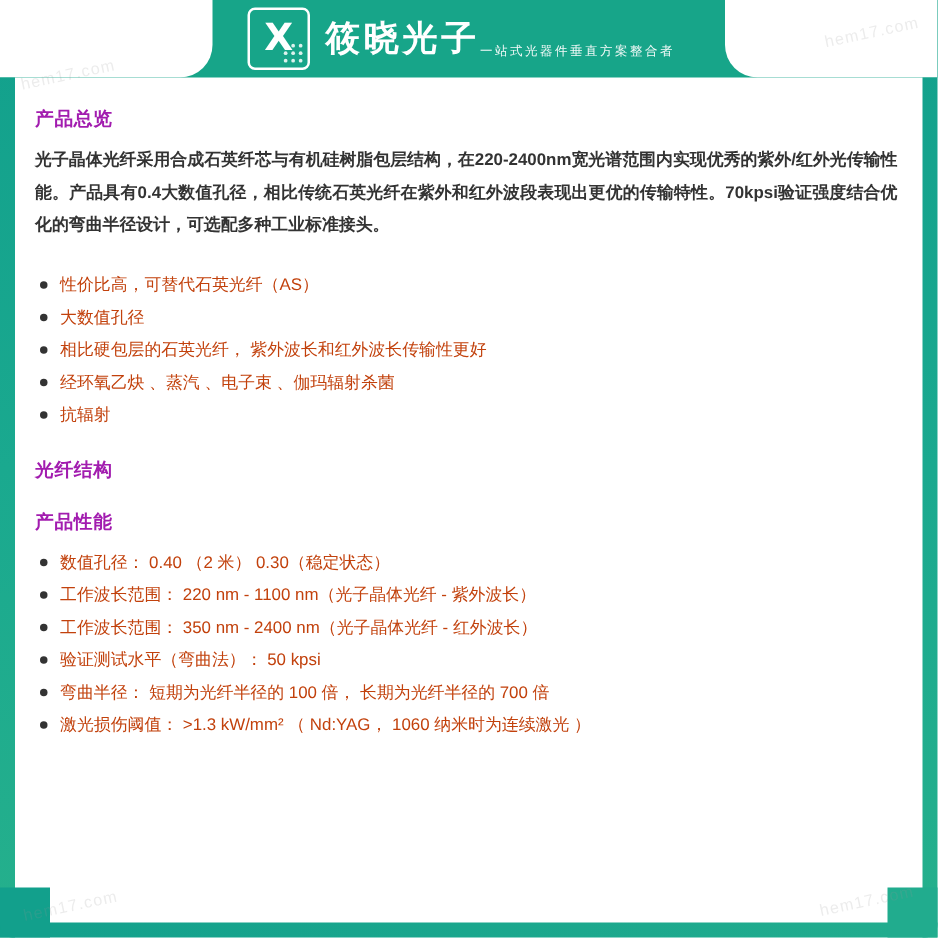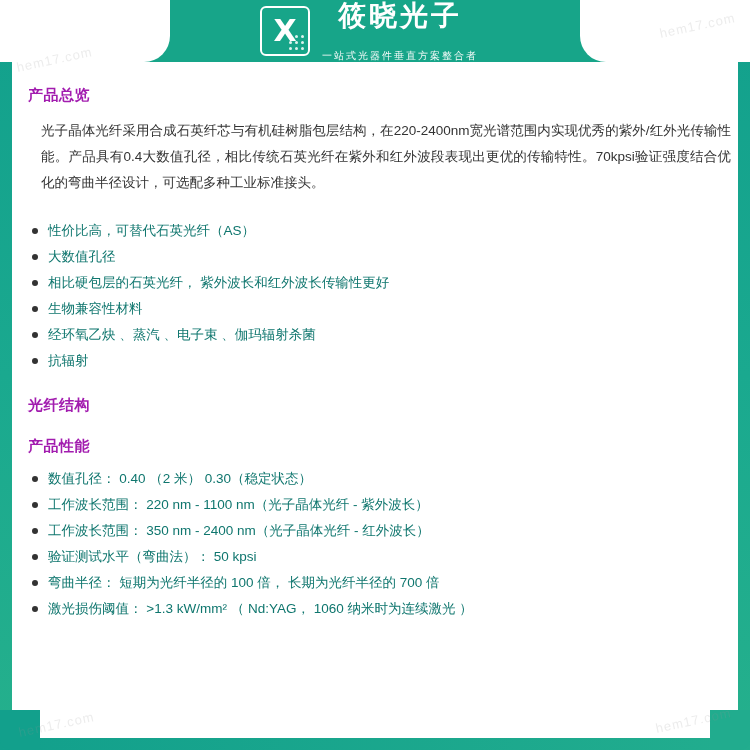--- a/index.html
+++ b/index.html
@@ -111,21 +111,21 @@
   }
   .logo-dots i {
     position: absolute;
     width: 3px; height: 3px;
     background: #ffffff;
     border-radius: 50%;
     opacity: .85;
   }
   .logo-text {
     display: flex;
-    flex-direction: column;
+    flex-direction: row;
     align-items: center;
     line-height: 1;
   }
   .logo-title {
     color: #ffffff;
     font-size: 28px;
     font-weight: bold;
     letter-spacing: 3px;
   }
   .logo-sub {
@@ -148,33 +148,34 @@
     color: #a21caf;
     font-size: 15px;
     font-weight: bold;
     margin: 0 0 10px 0;
     letter-spacing: .5px;
   }
   .overview-text {
     color: #333333;
     font-size: 13.5px;
     line-height: 26px;
-    margin: 13px;
+    margin: 0;
     text-align: justify;
     width: 690px;
+    font-weight: bold;
   }
   ul.bullets {
     list-style: none;
     margin: 0;
     padding: 0;
   }
   ul.bullets li {
     position: relative;
     padding-left: 20px;
-    color: #0f766e;
+    color: #c2410c;
     font-size: 13.5px;
     line-height: 26px;
   }
   ul.bullets li::before {
     content: "";
     position: absolute;
     left: 4px;
     top: 10px;
     width: 6px; height: 6px;
     background: #333333;
@@ -244,21 +245,20 @@
     <div class="section">
       <h2 class="section-title">产品总览</h2>
       <p class="overview-text">光子晶体光纤采用合成石英纤芯与有机硅树脂包层结构，在220-2400nm宽光谱范围内实现优秀的紫外/红外光传输性能。产品具有0.4大数值孔径，相比传统石英光纤在紫外和红外波段表现出更优的传输特性。70kpsi验证强度结合优化的弯曲半径设计，可选配多种工业标准接头。</p>
     </div>
 
     <div class="section">
       <ul class="bullets">
         <li>性价比高，可替代石英光纤（AS）</li>
         <li>大数值孔径</li>
         <li>相比硬包层的石英光纤， 紫外波长和红外波长传输性更好</li>
-        <li>生物兼容性材料</li>
         <li>经环氧乙炔 、蒸汽 、电子束 、伽玛辐射杀菌</li>
         <li>抗辐射</li>
       </ul>
     </div>
 
     <div class="section">
       <h2 class="section-title">光纤结构</h2>
     </div>
 
     <div class="section">

